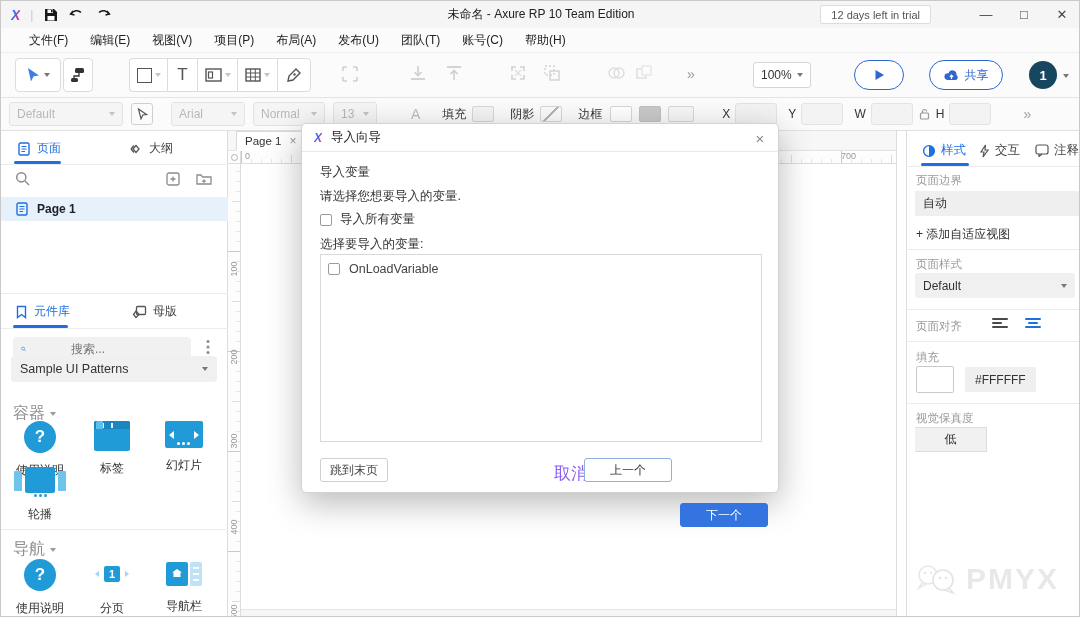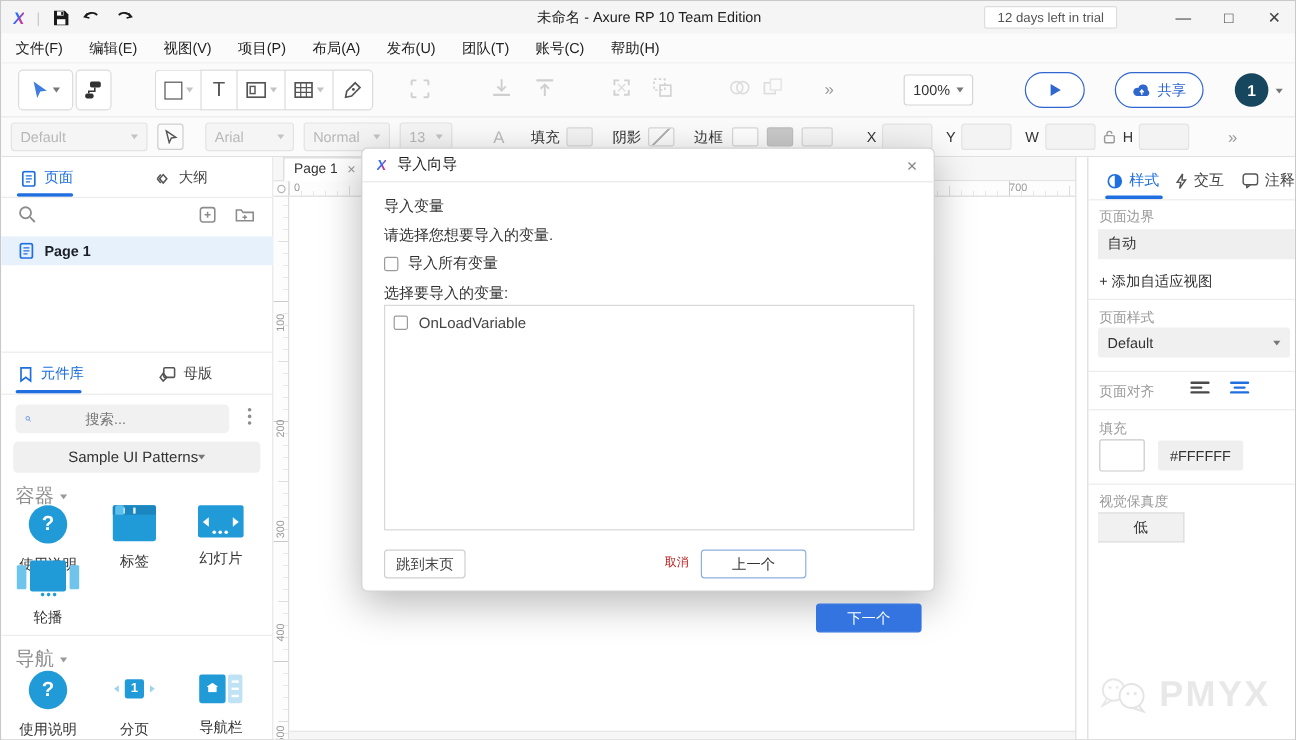--- a/index.html
+++ b/index.html
@@ -19,21 +19,21 @@
     background:linear-gradient(120deg,#2b6bff 45%, #c0399f 60%);
     -webkit-background-clip:text; background-clip:text; color:transparent; }
   .tb-sep { color:#c9c9c9; font-size:12px; }
   .tb-ico { width:16px; height:16px; display:flex; align-items:center; justify-content:center; cursor:pointer; }
   .win-title { position:absolute; left:0; right:0; top:0; height:27px; display:flex; align-items:center; justify-content:center; font-size:12px; color:#222; pointer-events:none; }
   .trial-badge { position:absolute; right:150px; top:4px; height:19px; padding:0 10px; background:#fff; border:1px solid #ddd; border-radius:2px; font-size:11px; color:#555; display:flex; align-items:center; }
   .win-ctrls { position:absolute; right:0; top:0; height:27px; display:flex; }
   .win-btn { width:38px; height:27px; display:flex; align-items:center; justify-content:center; color:#444; font-size:13px; cursor:pointer; }
 
   
-  .menubar { left:0; top:27px; width:1080px; height:25px; background:#fbfbfb; border-bottom:1px solid #ededed; display:flex; align-items:center; padding-left:12px; gap:22px; }
+  .menubar { left:0; top:27px; width:1080px; height:25px; background:#fbfbfb; border-bottom:1px solid #ededed; display:flex; align-items:center; padding-left:28px; gap:22px; }
   .menu-item { font-size:12px; color:#222; cursor:pointer; white-space:nowrap; }
 
   
   .toolbar { left:0; top:52px; width:1080px; height:45px; background:#fbfbfb; border-bottom:1px solid #e4e4e4; }
   .tool-btn { height:34px; border:1px solid #dcdcdc; border-radius:4px; background:#fff; display:flex; align-items:center; justify-content:center; gap:3px; cursor:pointer; }
   .seg { display:flex; }
   .seg .tool-btn { border-radius:0; border-right:none; }
   .seg .tool-btn:first-child { border-radius:4px 0 0 4px; }
   .seg .tool-btn:last-child { border-radius:0 4px 4px 0; border-right:1px solid #dcdcdc; }
   .caret { width:0; height:0; border-left:3.5px solid transparent; border-right:3.5px solid transparent; border-top:4px solid #777; }
@@ -115,21 +115,21 @@
   .dlg-title { font-size:12.5px; color:#222; }
   .dlg-close { position:absolute; right:10px; top:6px; width:16px; height:16px; color:#888; font-size:15px; display:flex; align-items:center; justify-content:center; cursor:pointer; }
   .dlg-text { position:absolute; left:18px; font-size:12.5px; color:#333; }
   .checkbox { width:12px; height:12px; border:1px solid #9a9a9a; border-radius:2px; background:#fff; display:inline-block; cursor:pointer; flex:none; }
   .dlg-listbox { position:absolute; left:18px; top:130px; width:442px; height:188px; border:1px solid #d8d8d8; background:#fff; }
   .var-row { display:flex; align-items:center; gap:9px; padding:7px 0 0 7px; font-size:12.5px; color:#444; }
   .dlg-btn { height:24px; border-radius:3px; font-size:12px; display:flex; align-items:center; justify-content:center; cursor:pointer; }
   .btn-plain { border:1px solid #cfcfcf; background:#fff; color:#444; padding:0 9px; }
   .btn-prev { position:absolute; width:88px; border:1px solid #8fb0dc; background:#fff; color:#333; }
   .btn-next { position:absolute; width:88px; background:#3374e0; border:1px solid #3374e0; color:#fff; }
-  .btn-cancel { position:absolute; font-size:10px; color:#b91c1c; cursor:pointer; }
+  .btn-cancel { position:absolute; font-size:17px; color:#8b5cf6; cursor:pointer; }
 
   
   .watermark { position:absolute; right:22px; bottom:22px; display:flex; align-items:center; gap:8px; opacity:.55; z-index:4; pointer-events:none; }
   .watermark .wm-text { font-size:30px; font-weight:700; color:#d7d7d7; letter-spacing:2px; }
 </style>
 </head>
 <body>
 
 <div id="app">
 
@@ -432,21 +432,21 @@
       <input type="text" placeholder="搜索..." style="">
     </div>
     <div class="abs" style="left:202px; top:208px; color:#8c8c8c; font-size:13px; letter-spacing:0; line-height:7px; width:10px; text-align:center;">
       <svg width="4" height="16" viewBox="0 0 4 16">
           <circle cx="2" cy="2.5" r="1.5" fill="#8c8c8c"></circle>
           <circle cx="2" cy="8" r="1.5" fill="#8c8c8c"></circle>
           <circle cx="2" cy="13.5" r="1.5" fill="#8c8c8c"></circle>
         </svg>
     </div>
 
-    <div class="lib-select" style="top:237px;justify-content:center;">
+    <div class="lib-select" style="top:225px;">
       <span>Sample UI Patterns</span>
       <span class="caret"></span>
     </div>
 
     <div class="sect-label" style="top:272px;">
       <span>容器</span>
       <span class="caret" style="border-top-color:#9a9a9a;"></span>
     </div>
 
     <div class="widget" style="left:6px; top:290px;">

